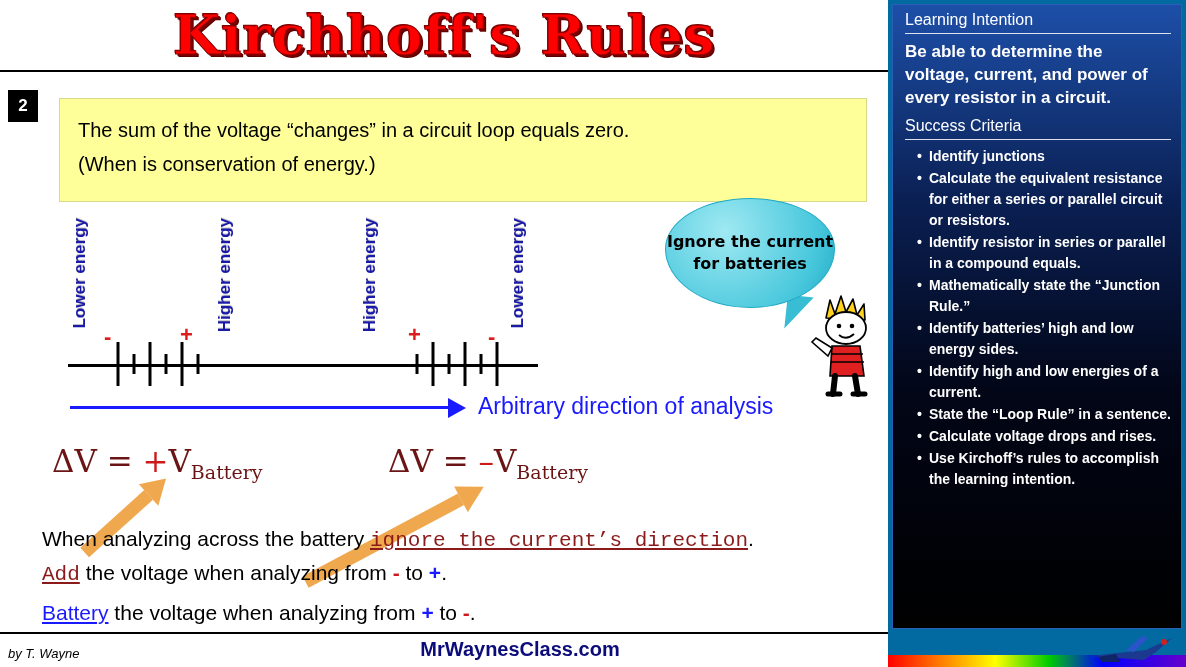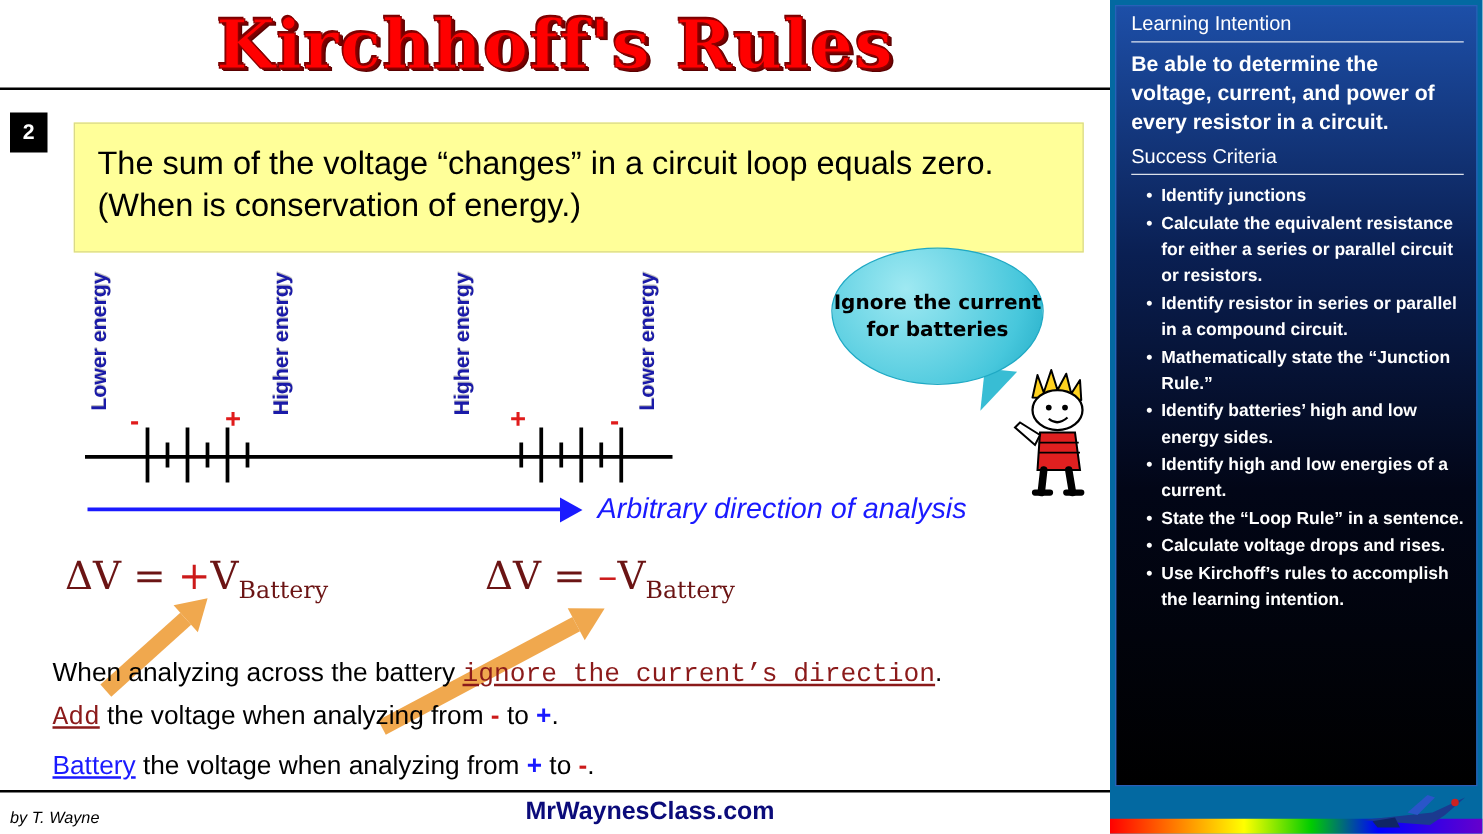--- a/index.html
+++ b/index.html
@@ -36,21 +36,21 @@
     font-weight:bold;font-size:17px;
   }
 
   
   .yellow-box{
     position:absolute;left:59px;top:98px;width:808px;height:104px;
     background:#ffff99;
     border:1px solid #d9d98a;
     padding:14px 18px;
     box-sizing:border-box;
-    font-size:26px;line-height:34px;color:#000;
+    font-size:20px;line-height:34px;color:#000;
   }
 
   
   .circuit{position:absolute;left:60px;top:206px;width:520px;height:220px;}
   .vlabel{
     position:absolute;
     writing-mode:vertical-rl;
     transform:rotate(180deg);
     font-weight:bold;font-size:17px;
     color:#1a1aa8;
@@ -65,21 +65,21 @@
   .sign.plus{color:#e01b1b;}
   .arrow-line{position:absolute;left:70px;top:406px;width:380px;height:3px;background:#1a1aff;}
   .arrow-head{
     position:absolute;left:448px;top:398px;width:0;height:0;
     border-left:18px solid #1a1aff;
     border-top:10px solid transparent;
     border-bottom:10px solid transparent;
   }
   .arrow-label{
     position:absolute;left:478px;top:393px;
-    font-size:23px;color:#1a1aff;font-style:italic;
+    font-size:23px;color:#1a1aff;
   }
 
   
   .bubble{
     position:absolute;left:665px;top:198px;width:168px;height:108px;
     background:radial-gradient(circle at 35% 30%, #9fe9f2 0%, #47c7dc 70%, #1fa9c4 100%);
     border-radius:50% 50% 50% 50% / 46% 46% 54% 54%;
     border:1px solid #1fa9c4;
     display:flex;align-items:center;justify-content:center;
     text-align:center;
@@ -279,21 +279,21 @@
   <div class="panel">
     <div class="panel-inner">
       <h3>Learning Intention</h3>
       <div class="rule"></div>
       <div class="intent">Be able to determine the voltage, current, and power of every resistor in a circuit.</div>
       <h3 class="sc-title">Success Criteria</h3>
       <div class="rule"></div>
       <ul>
         <li>Identify junctions</li>
         <li>Calculate the equivalent resistance for either a series or parallel circuit or resistors.</li>
-        <li>Identify resistor in series or parallel in a compound circuit.</li>
+        <li>Identify resistor in series or parallel in a compound equals.</li>
         <li>Mathematically state the “Junction Rule.”</li>
         <li>Identify batteries’ high and low energy sides.</li>
         <li>Identify high and low energies of a current.</li>
         <li>State the “Loop Rule” in a sentence.</li>
         <li>Calculate voltage drops and rises.</li>
         <li>Use Kirchoff’s rules to accomplish the learning intention.</li>
       </ul>
     </div>
   </div>
 

